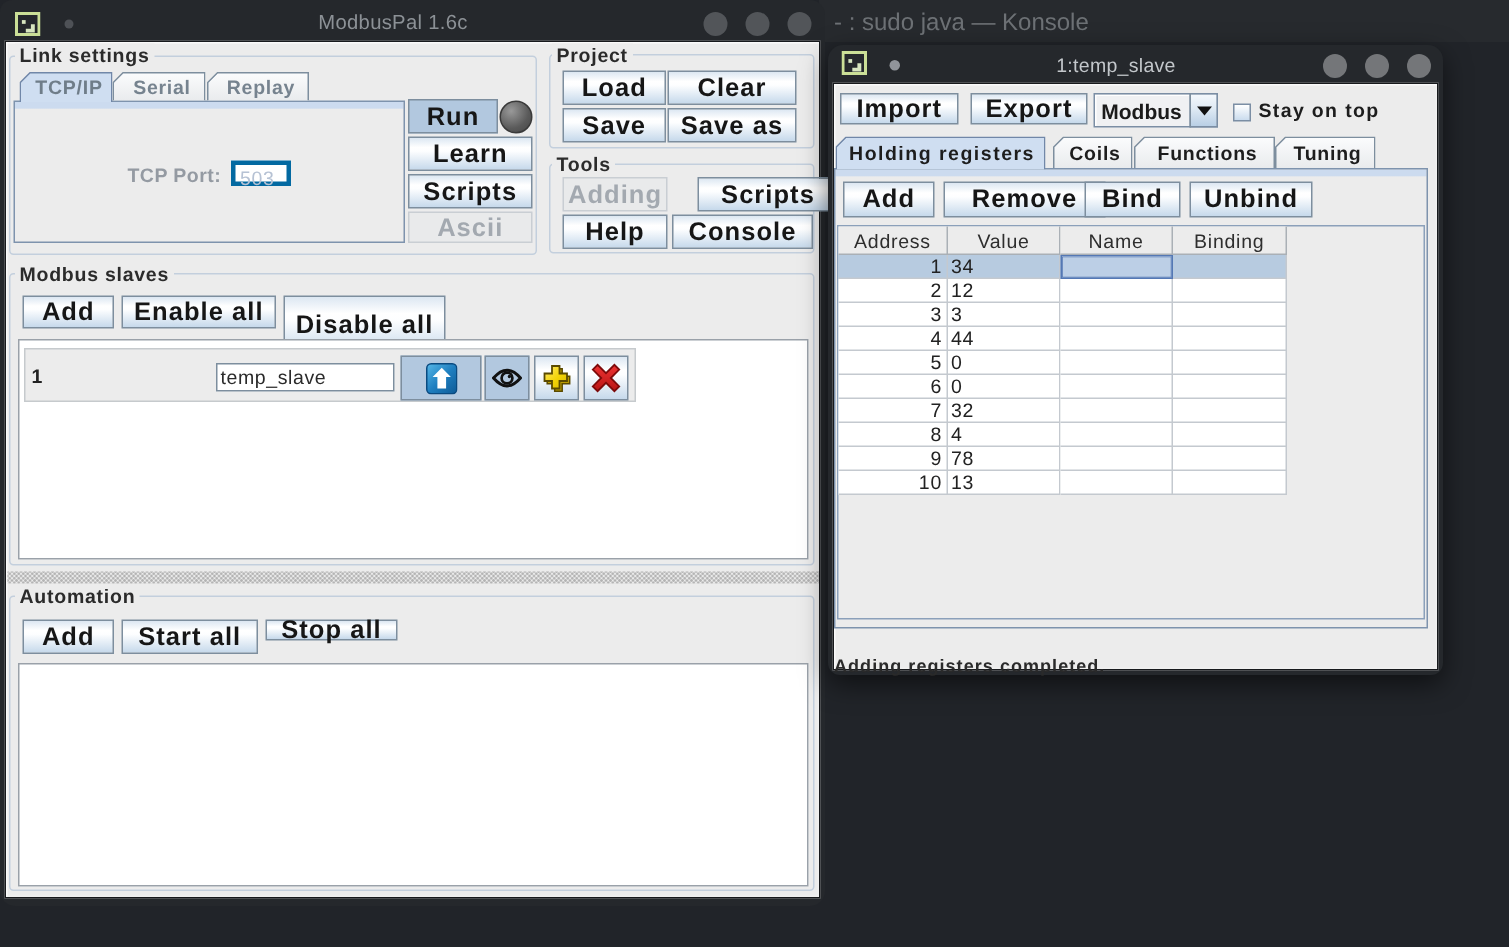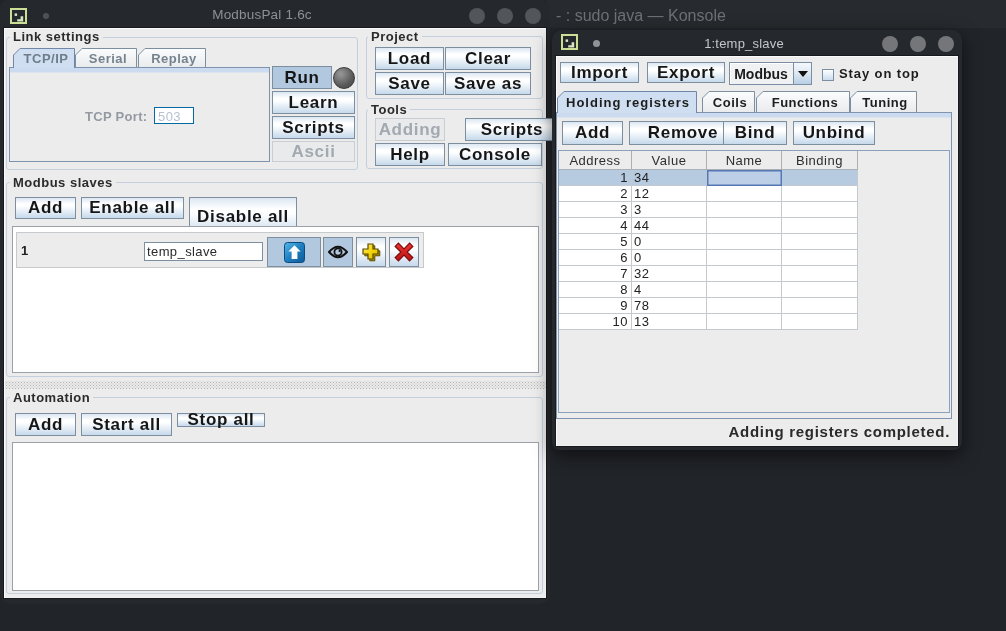--- a/index.html
+++ b/index.html
@@ -70,21 +70,21 @@
 </svg>
 <svg class="tabsvg" style="left:75px;top:48px;" width="62" height="19">
   <path d="M0.5 19 L0.5 7 L7 0.5 L61.5 0.5 L61.5 19" fill="url(#tg)" stroke="#7d8e9e"></path>
   <text x="33" y="14.5" text-anchor="middle" fill="#76838f">Serial</text>
 </svg>
 <svg class="tabsvg" style="left:138px;top:48px;" width="68" height="19">
   <path d="M0.5 19 L0.5 7 L7 0.5 L67.5 0.5 L67.5 19" fill="url(#tg)" stroke="#7d8e9e"></path>
   <text x="36" y="14.5" text-anchor="middle" fill="#76838f">Replay</text>
 </svg>
 <div class="abs" style="left:85px;top:109px;font-size:13px;font-weight:bold;color:#949aa2;letter-spacing:0.3px;">TCP Port:</div>
-<div class="tfield" style="left:154px;top:107px;width:40px;height:17px;border:1px solid #0369a1;color:#b6c2d4;padding:1px 0 0 3px;">503</div>
+<div class="tfield" style="left:154px;top:107px;width:40px;height:17px;border:3px solid #0369a1;color:#b6c2d4;padding:1px 0 0 3px;">503</div>
 
 <div class="btn tog" style="left:272px;top:66px;width:60px;height:23px;">Run</div>
 <div class="abs" style="left:333px;top:67px;width:22px;height:22px;border-radius:50%;background:radial-gradient(circle at 34% 30%,#999999,#5a5a5a 60%,#454545);border:1px solid #3a3a3a;"></div>
 <div class="btn" style="left:272px;top:91px;width:83px;height:23px;">Learn</div>
 <div class="btn" style="left:272px;top:116px;width:83px;height:23px;">Scripts</div>
 <div class="btn dis" style="left:272px;top:141px;width:83px;height:21px;">Ascii</div>
 
 <div class="abs group" style="left:366px;top:36px;width:177px;height:63px;"></div>
 <div class="gtitle" style="left:368px;top:29px;">Project</div>
 <div class="btn" style="left:375px;top:47px;width:69px;height:23px;">Load</div>
@@ -249,13 +249,13 @@
 <div class="td" style="left:782px;top:282px;width:76px;height:16px;text-align:left;padding-left:2px;"></div>
 <div class="td" style="left:559px;top:298px;width:73px;height:16px;text-align:right;padding-right:3px;">9</div>
 <div class="td" style="left:632px;top:298px;width:75px;height:16px;text-align:left;padding-left:2px;">78</div>
 <div class="td" style="left:707px;top:298px;width:75px;height:16px;text-align:left;padding-left:2px;"></div>
 <div class="td" style="left:782px;top:298px;width:76px;height:16px;text-align:left;padding-left:2px;"></div>
 <div class="td" style="left:559px;top:314px;width:73px;height:16px;text-align:right;padding-right:3px;">10</div>
 <div class="td" style="left:632px;top:314px;width:75px;height:16px;text-align:left;padding-left:2px;">13</div>
 <div class="td" style="left:707px;top:314px;width:75px;height:16px;text-align:left;padding-left:2px;"></div>
 <div class="td" style="left:782px;top:314px;width:76px;height:16px;text-align:left;padding-left:2px;"></div>
 
-<div class="abs" style="left:556px;top:420px;width:394px;height:22px;font-size:15px;font-weight:bold;color:#2a2a2a;letter-spacing:0.7px;text-align:right;padding-top:3px;">Adding registers completed.</div>
+<div class="abs" style="left:556px;top:420px;width:394px;height:22px;font-size:12px;font-weight:bold;color:#2a2a2a;letter-spacing:0.7px;padding-top:17px;">Adding registers completed.</div>
 
 </body></html>

